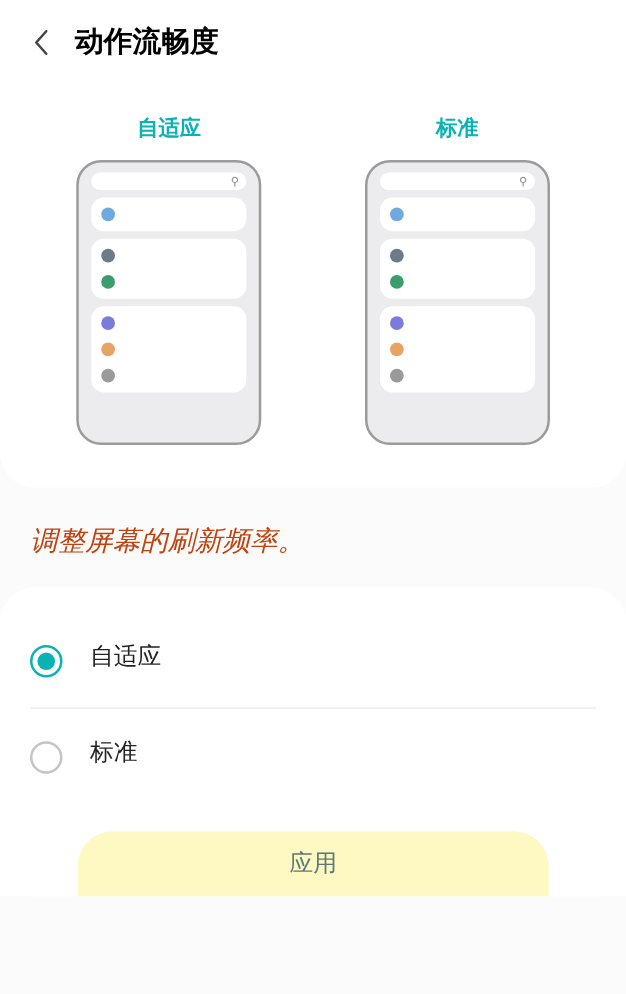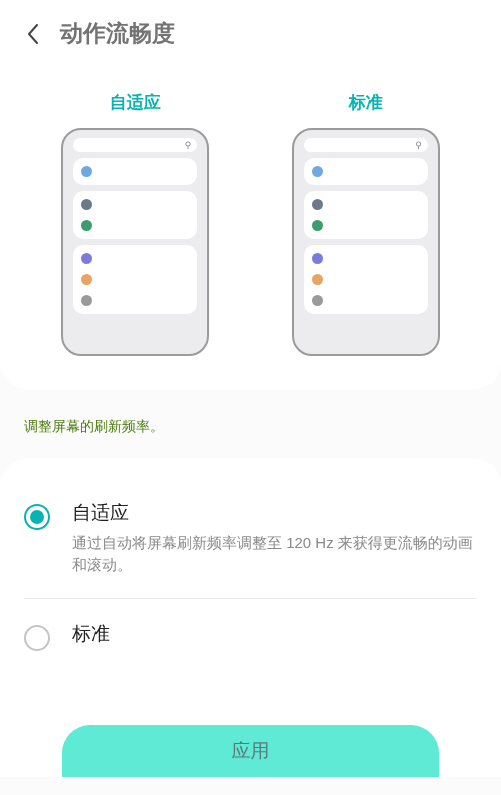--- a/index.html
+++ b/index.html
@@ -20,21 +20,21 @@
   width: 26px;
   height: 26px;
   display: flex;
   align-items: center;
   justify-content: center;
   margin-right: 14px;
 }
 .title {
   font-size: 23px;
   font-weight: 600;
-  color: #737373;
+  color: #000000;
 }
 .preview-panel {
   background: #fff;
   padding: 28px 20px 34px 20px;
   display: flex;
   justify-content: space-around;
   border-radius: 0 0 28px 28px;
 }
 .preview-col {
   display: flex;
@@ -86,23 +86,24 @@
   height: 11px;
   border-radius: 50%;
 }
 .d-blue { background: #6fa9e0; }
 .d-slate { background: #6c7a89; }
 .d-green { background: #3b9d6b; }
 .d-purple { background: #7a7cdd; }
 .d-orange { background: #e8a463; }
 .d-gray { background: #9a9a9a; }
 .subheading {
-  font-size: 14px;
-  color: #4d7c0f;
+  font-size: 22px;
+  color: #c2410c;
   padding: 28px 24px 22px 24px;
+  font-style: italic;
 }
 .options {
   background: #fff;
   border-radius: 28px 28px 0 0;
   padding: 20px 24px 0 24px;
 }
 .option {
   display: flex;
   align-items: flex-start;
   padding: 22px 0;
@@ -146,27 +147,26 @@
 }
 .apply-wrap {
   padding: 22px 38px 0 38px;
   background: #fff;
 }
 .apply-btn {
   width: 100%;
   height: 52px;
   border: none;
   border-radius: 28px 28px 0 0;
-  background: #5eead4;
+  background: #fef9c3;
   color: #5a7a7a;
   font-size: 19px;
   display: flex;
   align-items: center;
   justify-content: center;
-  margin-top: 28px;
 }
 </style>
 </head>
 <body>
 
 <div class="header">
   <div class="back-icon">
     <svg width="16" height="24" viewBox="0 0 16 24">
         <path d="M12 3 L4 12 L12 21" stroke="#444" stroke-width="2" fill="none" stroke-linecap="round" stroke-linejoin="round"></path>
       </svg>
@@ -217,21 +217,20 @@
   </div>
 </div>
 
 <div class="subheading">调整屏幕的刷新频率。</div>
 
 <div class="options">
   <div class="option">
     <div class="radio selected"></div>
     <div class="opt-body">
       <div class="opt-title">自适应</div>
-      <div class="opt-desc">通过自动将屏幕刷新频率调整至 120 Hz 来获得更流畅的动画和滚动。</div>
     </div>
   </div>
   <div class="option">
     <div class="radio"></div>
     <div class="opt-body">
       <div class="opt-title">标准</div>
     </div>
   </div>
   <div class="apply-wrap">
     <button class="apply-btn">应用</button>

